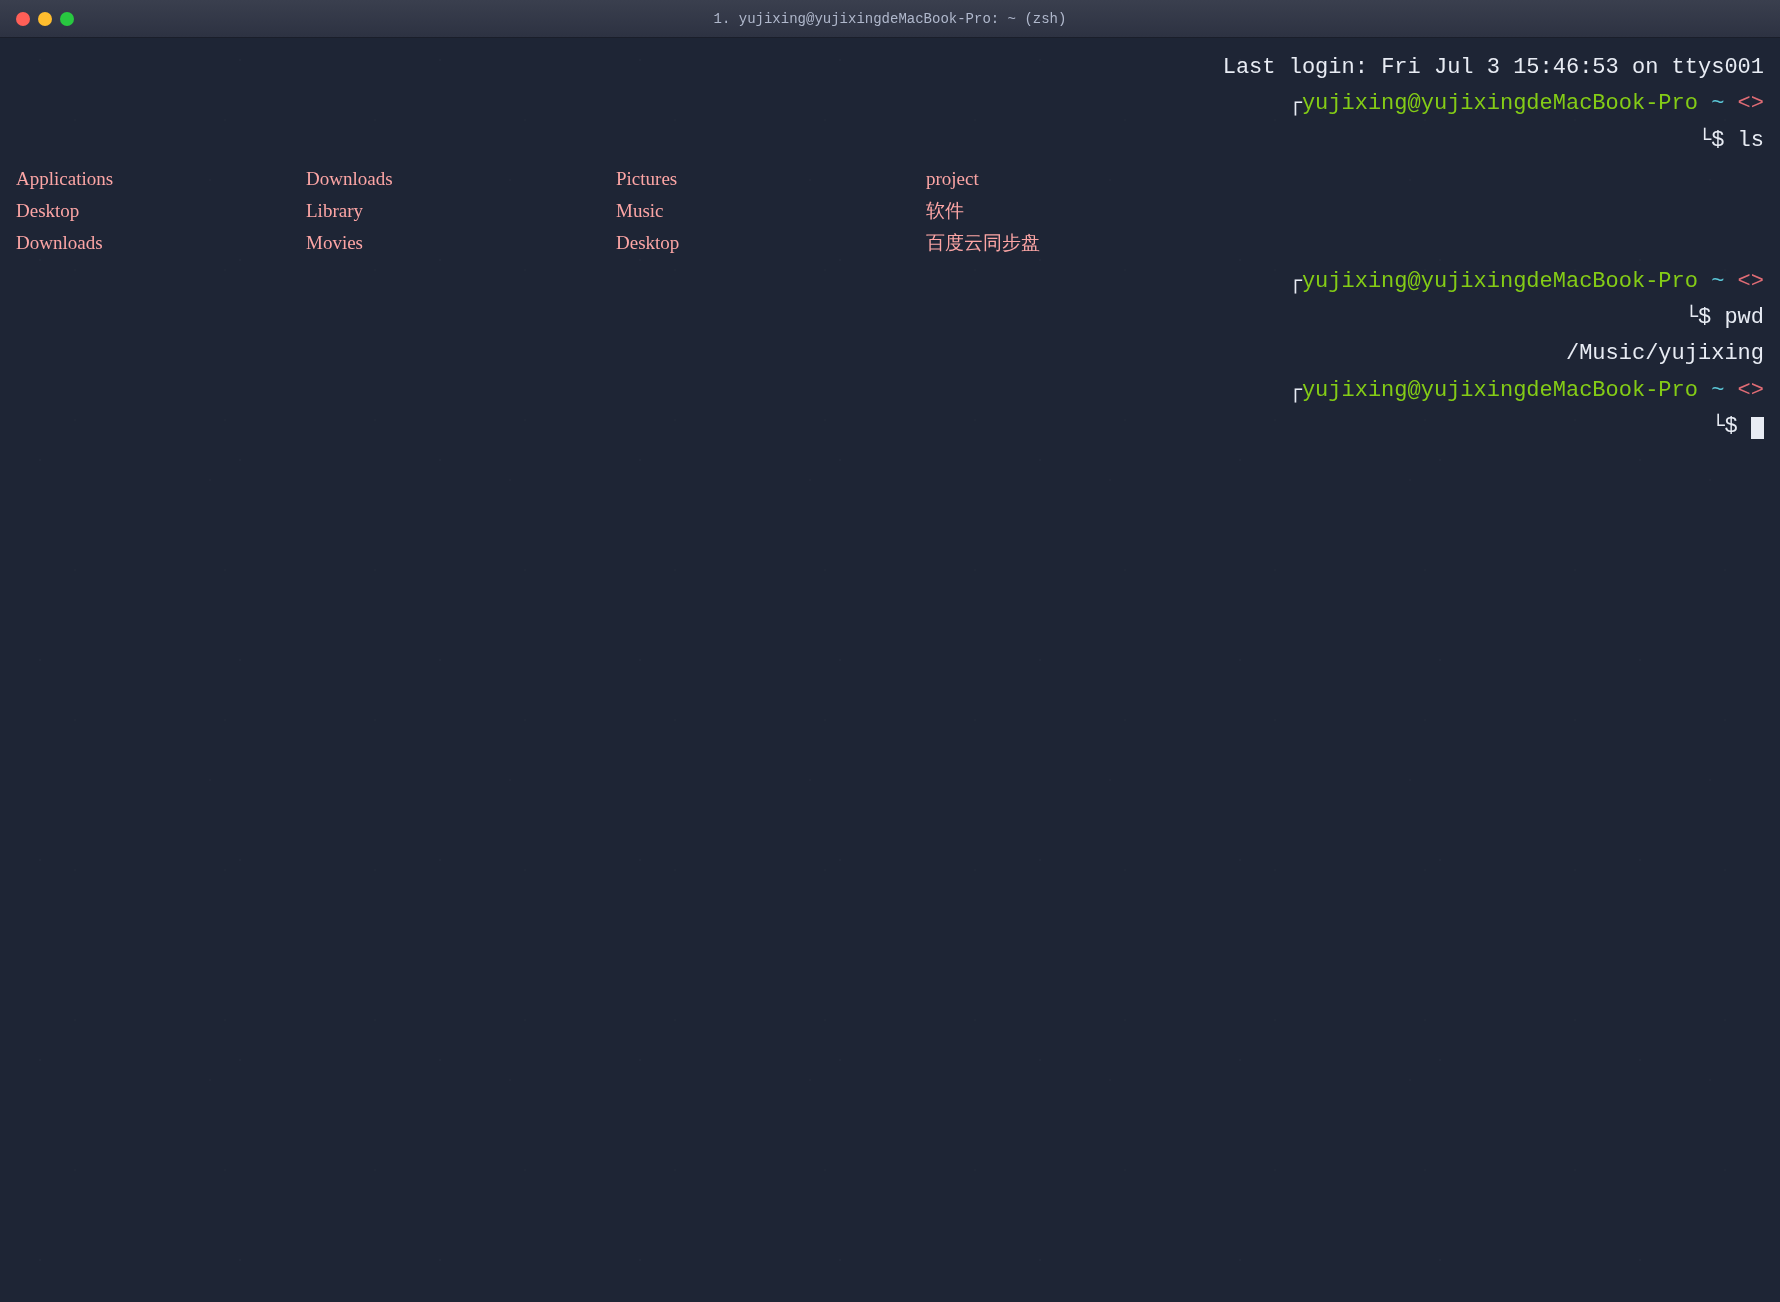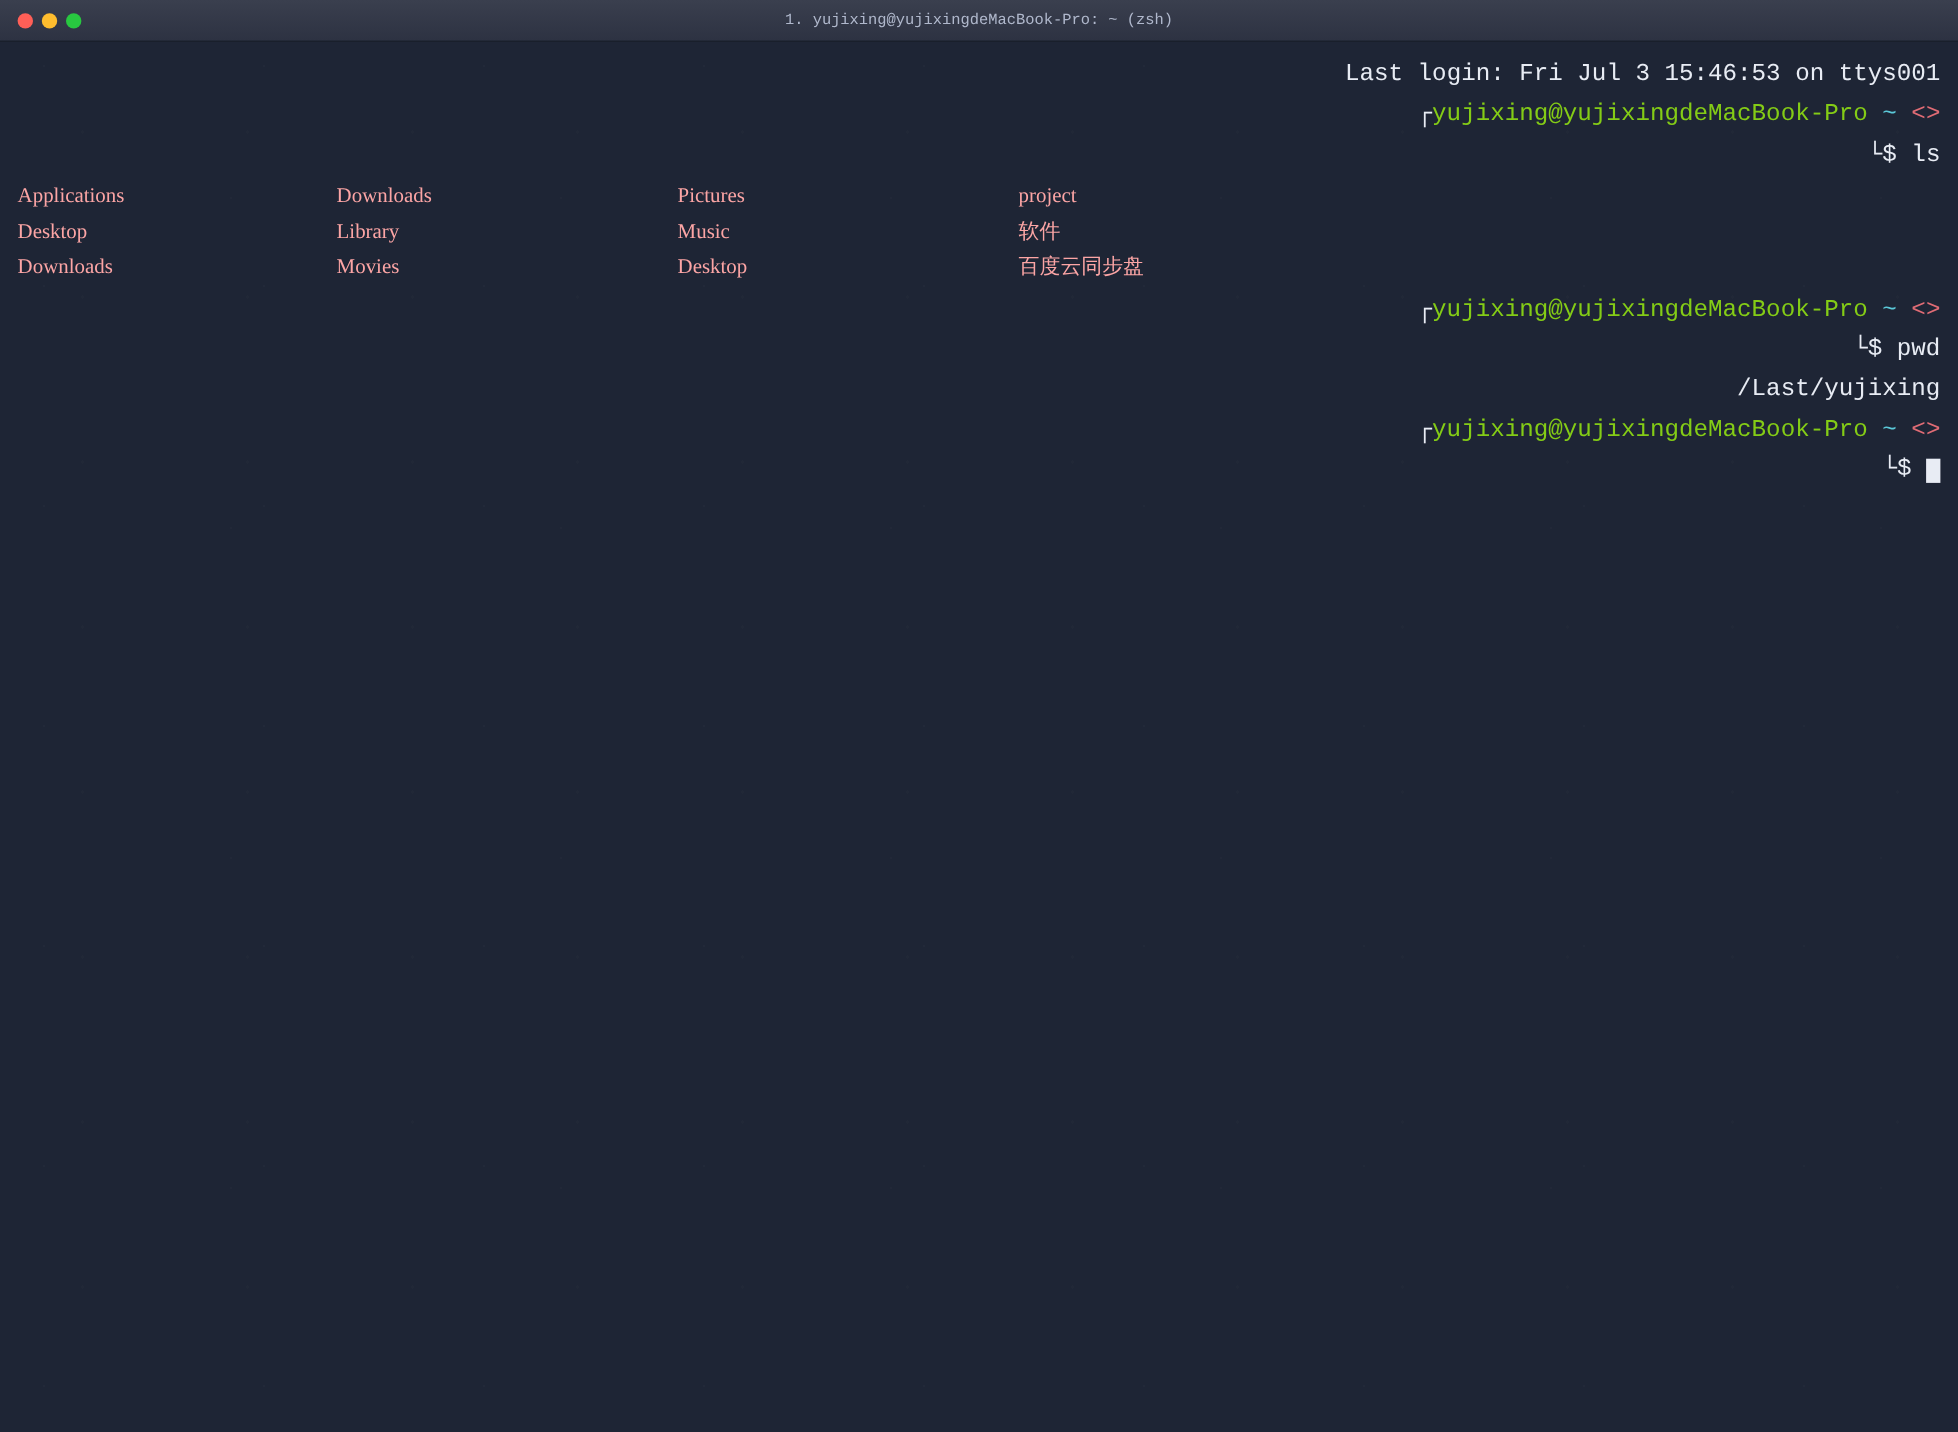--- a/index.html
+++ b/index.html
@@ -198,21 +198,21 @@
       </div>
     </div>
 
     <span class="line">
       <span class="prompt-connector">┌</span><span class="color-green">yujixing@yujixingdeMacBook-Pro</span><span class="color-white"> </span><span class="color-cyan">~</span><span class="color-white"> </span><span class="color-red">&lt;&gt;</span>
     </span>
     <span class="line color-white">
       <span class="prompt-connector">└$ </span><span>pwd</span>
     </span>
 
-    <span class="line color-white">/Last/yujixing</span>
+    <span class="line color-white">/Music/yujixing</span>
 
     <span class="line">
       <span class="prompt-connector">┌</span><span class="color-green">yujixing@yujixingdeMacBook-Pro</span><span class="color-white"> </span><span class="color-cyan">~</span><span class="color-white"> </span><span class="color-red">&lt;&gt;</span>
     </span>
     <span class="line color-white">
       <span class="prompt-connector">└$ </span><span class="cursor"></span>
     </span>
 
   </div>
 </div>

